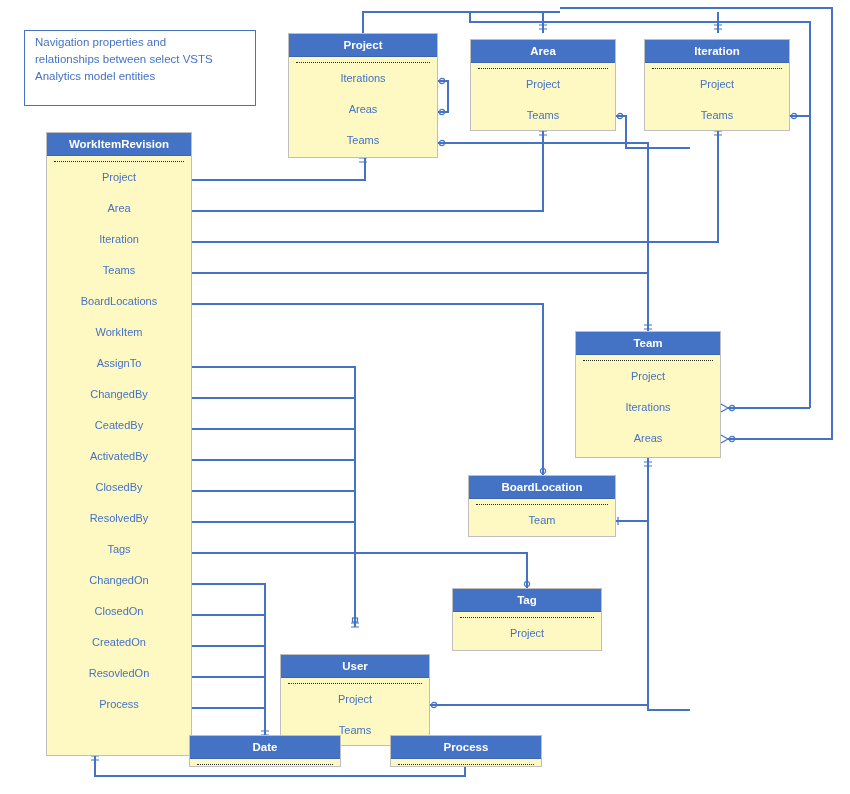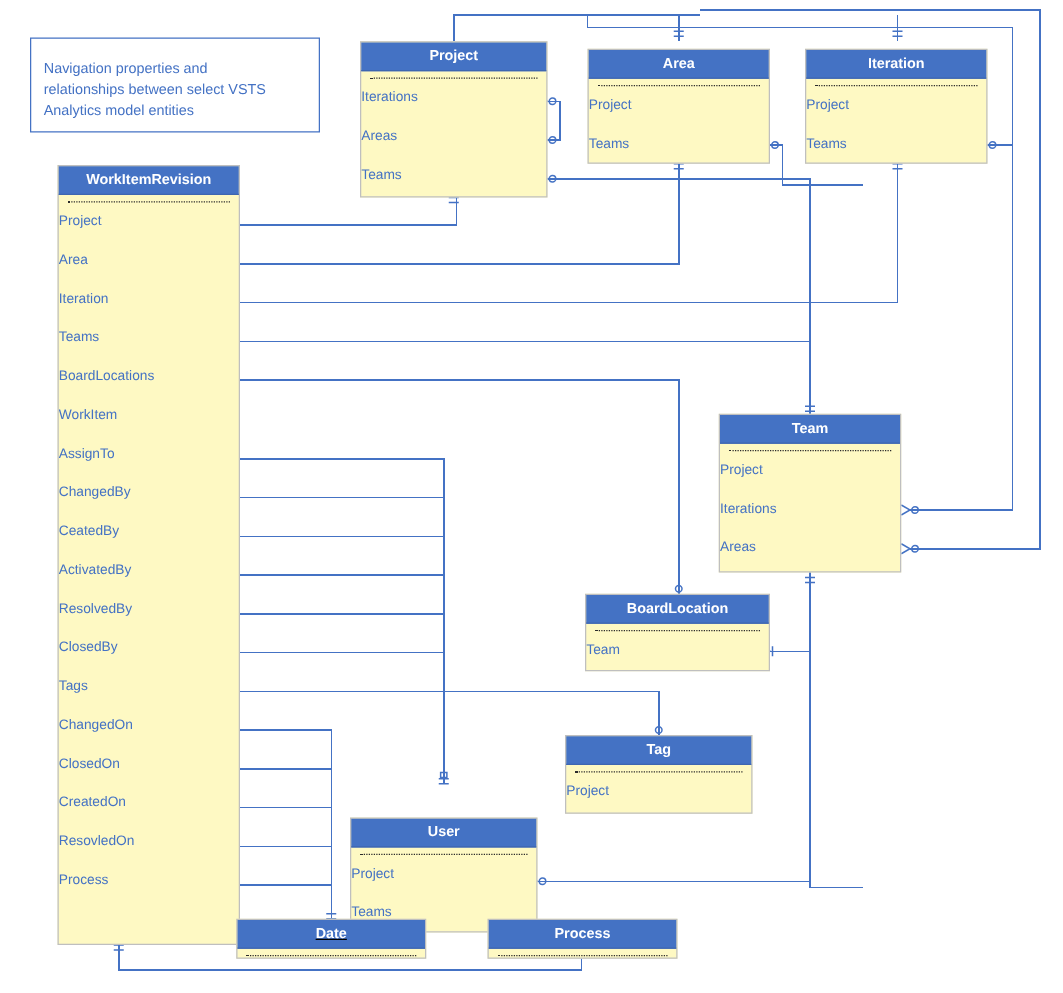--- a/index.html
+++ b/index.html
@@ -27,21 +27,21 @@
     pointer-events: none;
   }
   .note {
     position: absolute;
     box-sizing: border-box;
     border: 1px solid #4472c4;
     background: #ffffff;
     color: #4472c4;
     font-size: 11.5px;
     line-height: 17px;
-    padding: 16px 10px 6px 10px;
+    padding: 3px 10px 6px 10px;
     white-space: pre-line;
   }
   .entity {
     position: absolute;
     box-sizing: border-box;
     background: #fef9c3;
     border: 1px solid #bfbfbf;
     box-shadow: 0 0 0 0 rgba(0,0,0,0);
   }
   .entity .title {
@@ -58,21 +58,21 @@
     height: 0;
     margin: 5px 7px 0 7px;
     border-top: 1px dotted #2b2b2b;
   }
   .entity .rows {
     position: relative;
   }
   .entity .row {
     color: #4472c4;
     font-size: 11px;
-    text-align: left;
+    text-align: center;
     height: 31px;
     line-height: 31px;
     white-space: nowrap;
     overflow: hidden;
   }
   .entity.flat .rows { height: 10px; }
 </style>
 </head>
 <body>
 
@@ -305,22 +305,22 @@
       <div class="row">Project</div>
       <div class="row">Area</div>
       <div class="row">Iteration</div>
       <div class="row">Teams</div>
       <div class="row">BoardLocations</div>
       <div class="row">WorkItem</div>
       <div class="row">AssignTo</div>
       <div class="row">ChangedBy</div>
       <div class="row">CeatedBy</div>
       <div class="row">ActivatedBy</div>
+      <div class="row">ClosedBy</div>
       <div class="row">ResolvedBy</div>
-      <div class="row">ClosedBy</div>
       <div class="row">Tags</div>
       <div class="row">ChangedOn</div>
       <div class="row">ClosedOn</div>
       <div class="row">CreatedOn</div>
       <div class="row">ResovledOn</div>
       <div class="row">Process</div>
     </div>
   </div>
 
   <div class="entity" id="e-project" style="left:288px; top:33px; width:150px; height:125px;">
@@ -379,21 +379,21 @@
 
   <div class="entity" id="e-user" style="left:280px; top:654px; width:150px; height:92px;">
     <div class="title">User</div>
     <div class="sep"></div>
     <div class="rows">
       <div class="row">Project</div>
       <div class="row">Teams</div>
     </div>
   </div>
 
-  <div class="entity flat" id="e-date" style="left:189px; top:735px; width:152px; height:32px;text-decoration:underline;">
+  <div class="entity flat" id="e-date" style="left:189px; top:735px; width:152px; height:32px;">
     <div class="title">Date</div>
     <div class="sep"></div>
     <div class="rows"></div>
   </div>
 
   <div class="entity flat" id="e-process" style="left:390px; top:735px; width:152px; height:32px;">
     <div class="title">Process</div>
     <div class="sep"></div>
     <div class="rows"></div>
   </div>

